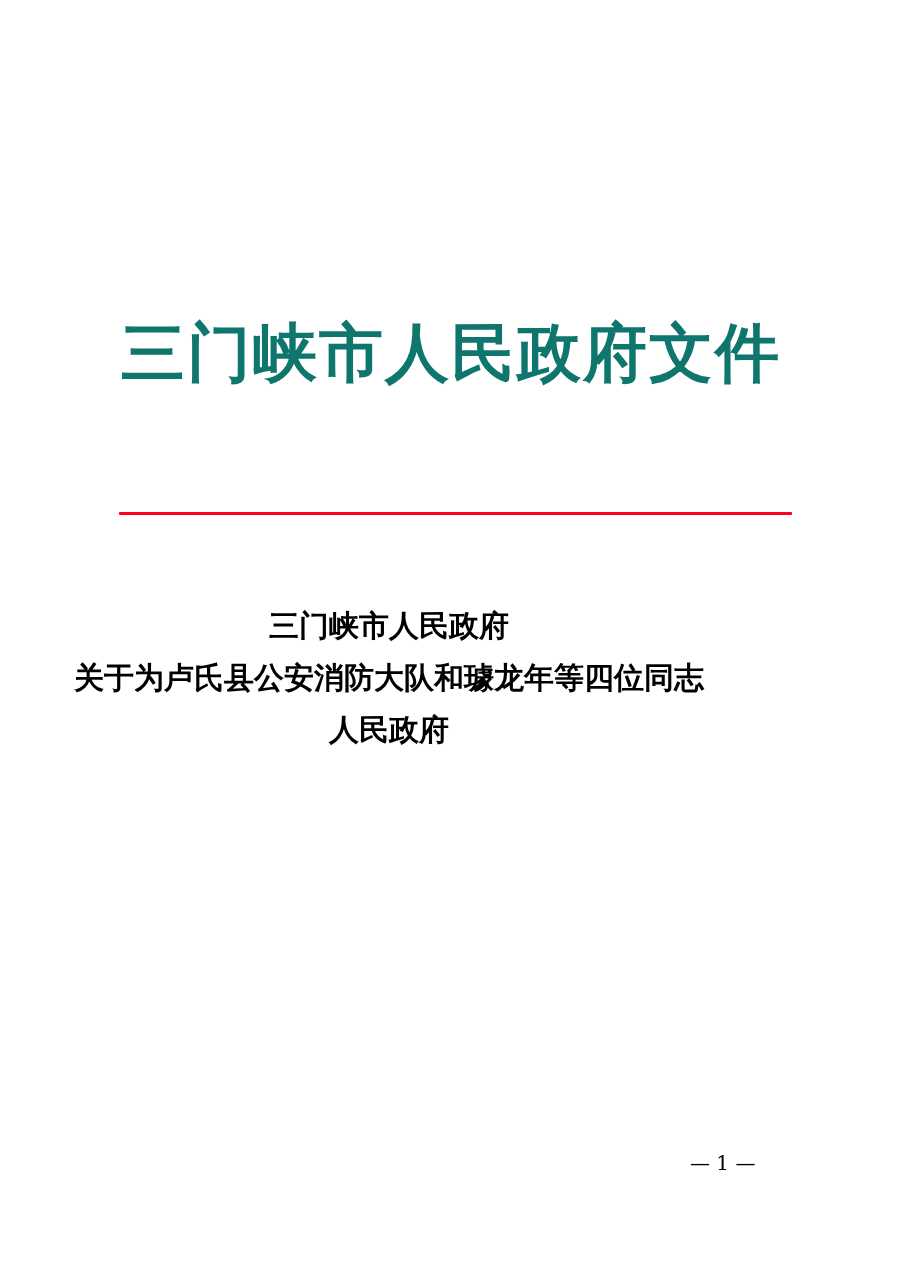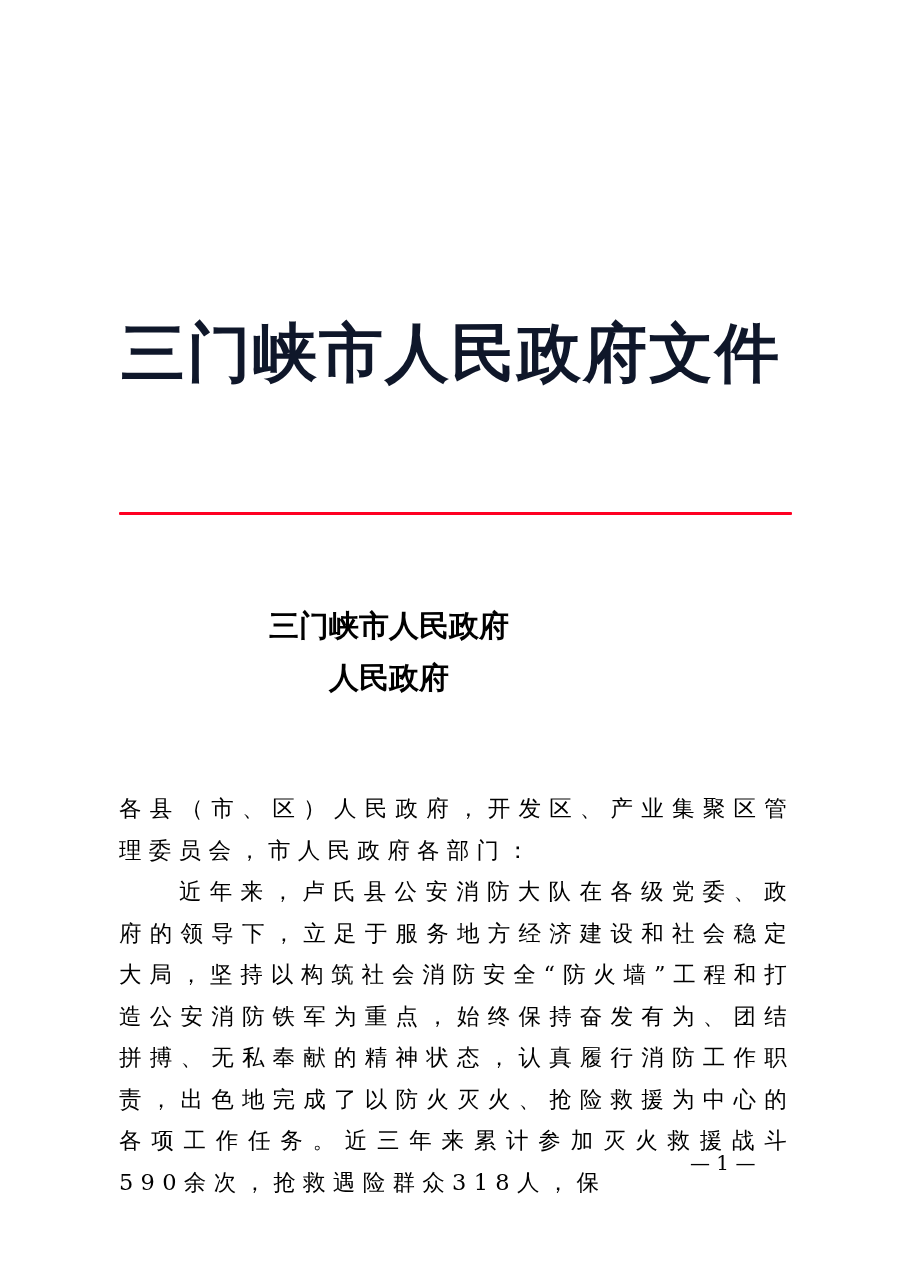--- a/index.html
+++ b/index.html
@@ -84,30 +84,27 @@
       font-size: 20px;
       line-height: 30px;
       white-space: pre;
     }
   </style>
 </head>
 <body>
 
 <div class="page">
 
-  <div class="doc-header-title" style="color:#0f172a;">三门峡市人民政府文件</div>
+  <div class="doc-header-title" style="color:#0f766e;">三门峡市人民政府文件</div>
 
 
   <div class="red-rule" style="background:#ff0022;"></div>
 
   <div class="subject">
     <div>三门峡市人民政府</div>
+    <div>关于为卢氏县公安消防大队和璩龙年等四位同志</div>
     <div>人民政府</div>
   </div>
 
-  <div class="body-text">
-    <p>各县（市、区）人民政府，开发区、产业集聚区管理委员会，市人民政府各部门：</p>
-    <p class="indent">近年来，卢氏县公安消防大队在各级党委、政府的领导下，立足于服务地方经济建设和社会稳定大局，坚持以构筑社会消防安全“防火墙”工程和打造公安消防铁军为重点，始终保持奋发有为、团结拼搏、无私奉献的精神状态，认真履行消防工作职责，出色地完成了以防火灭火、抢险救援为中心的各项工作任务。近三年来累计参加灭火救援战斗590余次，抢救遇险群众318人，保</p>
-  </div>
 
   <div class="page-number">— 1 —</div>
 
 </div>
 
 </body></html>

